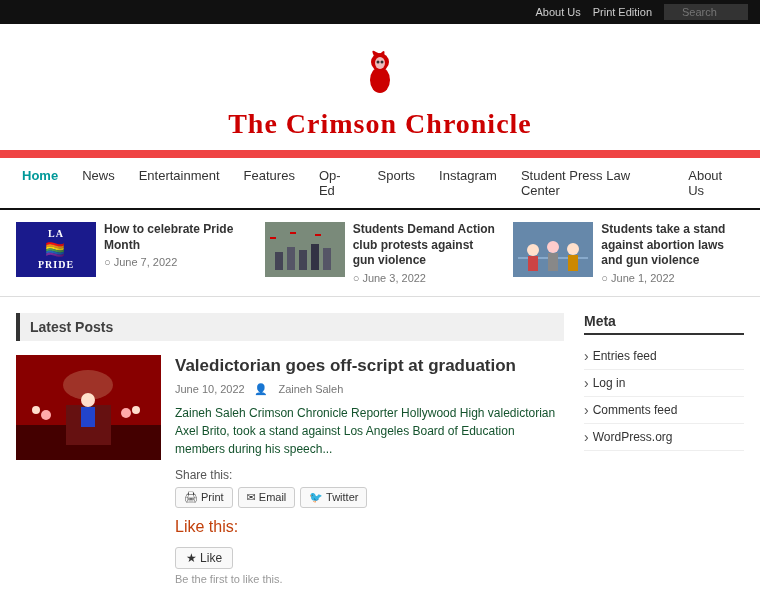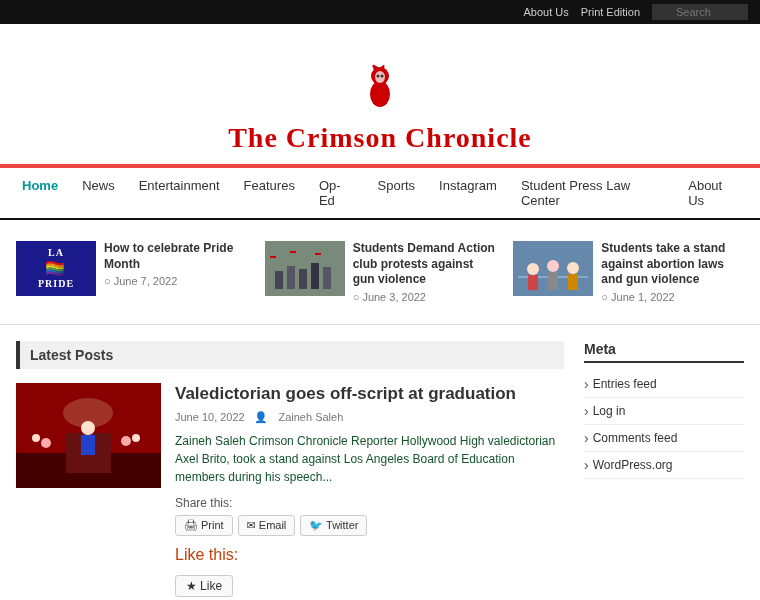--- a/index.html
+++ b/index.html
@@ -15,30 +15,30 @@
       justify-content: flex-end;
       align-items: center;
       gap: 12px;
     }
     .top-bar a { color: #ccc; text-decoration: none; font-family: Arial, sans-serif; }
     .top-bar-search {
       background: #333;
       border: none;
       color: #ccc;
       font-size: 11px;
-      padding: 2px 24px;
-      width: 96px;
+      padding: 2px 18px;
+      width: 84px;
       outline: none;
     }
 
     
     .site-header {
       text-align: center;
-      padding: 32px 0 10px;
-      border-bottom: 4px solid #ef4444;
+      padding: 18px 0 10px;
+      border-bottom: 8px solid #ef4444;
     }
     .site-logo {
       width: 60px;
       height: 60px;
       margin: 0 auto 6px;
       display: block;
     }
     .site-title {
       font-family: Georgia, serif;
       font-size: 28px;
@@ -66,21 +66,21 @@
       font-size: 13px;
       color: #333;
       text-decoration: none;
       font-weight: normal;
     }
     .main-nav ul li.active a { color: #009999; font-weight: bold; }
 
     
     .featured-strip {
       display: flex;
-      padding: 21px 16px;
+      padding: 12px 16px;
       gap: 18px;
       border-bottom: 1px solid #ddd;
     }
     .featured-item {
       display: flex;
       align-items: flex-start;
       gap: 8px;
       flex: 1;
     }
     .featured-text h4 {

